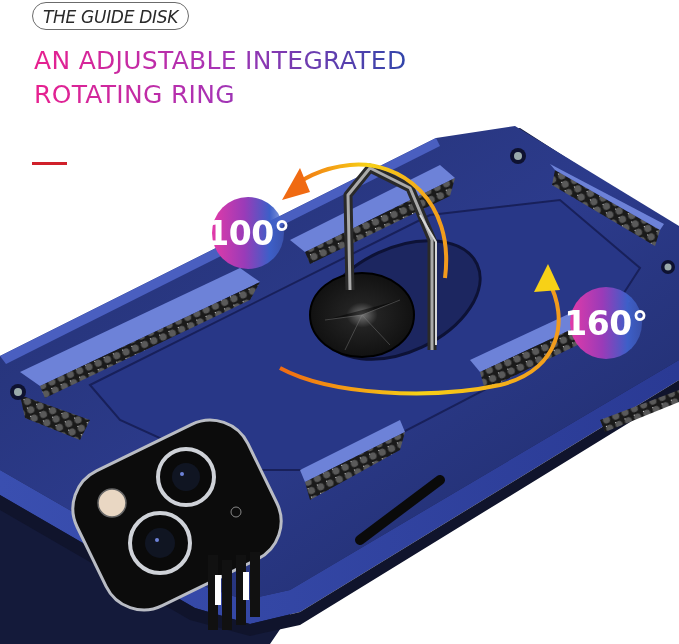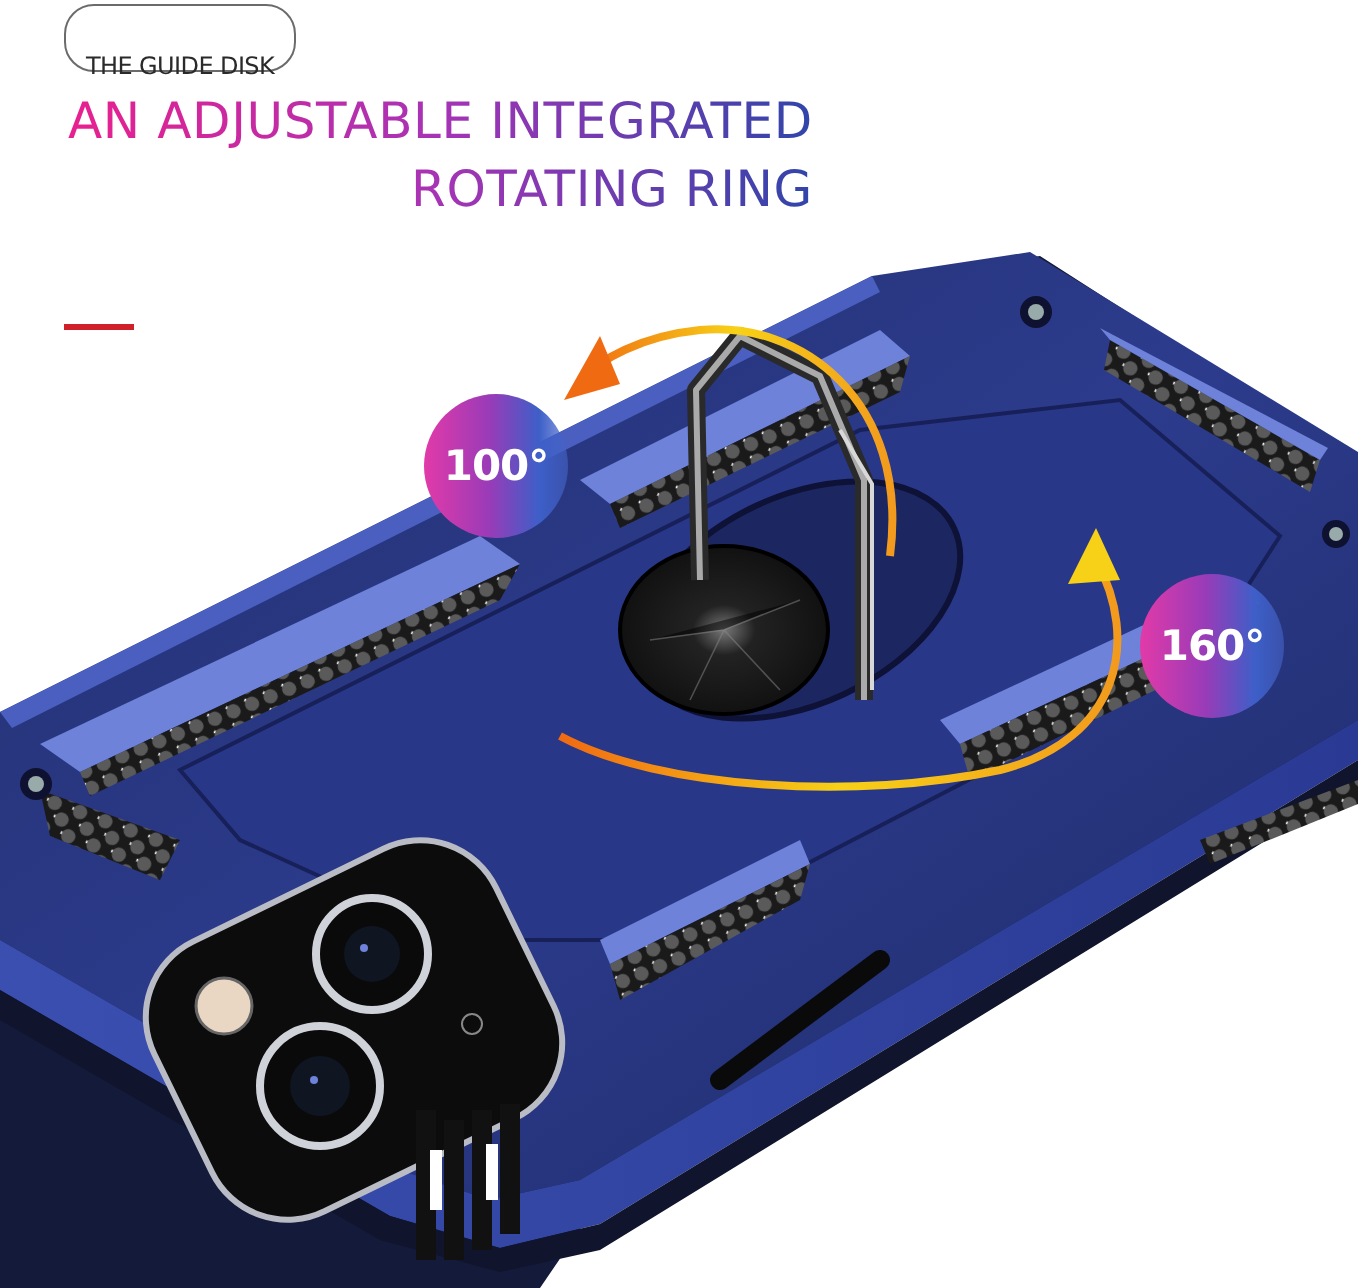--- a/index.html
+++ b/index.html
@@ -1,28 +1,28 @@
 <!DOCTYPE html>
 <html><head>
 <meta charset="utf-8">
 <style>
   html,body{margin:0;padding:0;background:#ffffff;}
   body{width:679px;height:644px;position:relative;overflow:hidden;font-family:"DejaVu Sans","Liberation Sans",sans-serif;}
-  .badge{position:absolute;left:32px;top:2px;height:28px;padding:16px 10px;border:1.5px solid #6b6b6b;border-radius:15px;
-    font-size:12px;line-height:28px;color:#2a2a2a;letter-spacing:-0.3px;background:#fff;box-sizing:border-box;}
+  .badge{position:absolute;left:32px;top:2px;height:28px;padding:0 10px;border:1.5px solid #6b6b6b;border-radius:15px;
+    font-size:17px;line-height:28px;color:#2a2a2a;letter-spacing:-0.3px;background:#fff;box-sizing:border-box;font-style:italic;}
   .headline{position:absolute;left:34px;top:44px;font-weight:normal;font-size:25px;line-height:34px;letter-spacing:0.3px;}
   .headline div{background:linear-gradient(90deg,#e8208f 0%,#a833b5 45%,#1d48a8 100%);
     -webkit-background-clip:text;background-clip:text;color:transparent;white-space:nowrap;}
   .headline .l1{background-size:404px 100%;}
   .headline .l2{background-size:404px 100%;}
-  .headline .l3{background-size:404px 100%;text-align:right;}
+  .headline .l3{background-size:404px 100%;}
   .rule{position:absolute;left:32px;top:162px;width:35px;height:3px;background:#d0202a;}
   .scene{position:absolute;left:0;top:0;width:679px;height:644px;}
   .deg{position:absolute;border-radius:50%;color:#fff;font-weight:bold;display:flex;align-items:center;justify-content:center;
-    background:linear-gradient(90deg,#e23aa8 0%,#9a3bb8 45%,#3d5fc8 80%,rgba(70,100,200,0.6) 100%);font-size:21px;letter-spacing:-0.5px;}
+    background:linear-gradient(90deg,#e23aa8 0%,#9a3bb8 45%,#3d5fc8 80%,rgba(70,100,200,0.6) 100%);font-size:33px;letter-spacing:-0.5px;}
   .deg100{left:212px;top:197px;width:72px;height:72px;}
   .deg360{left:570px;top:287px;width:72px;height:72px;}
 </style>
 </head>
 <body>
 
 <div class="badge">THE GUIDE DISK</div>
 
 <div class="headline">
   <div class="l1">AN ADJUSTABLE INTEGRATED</div>

